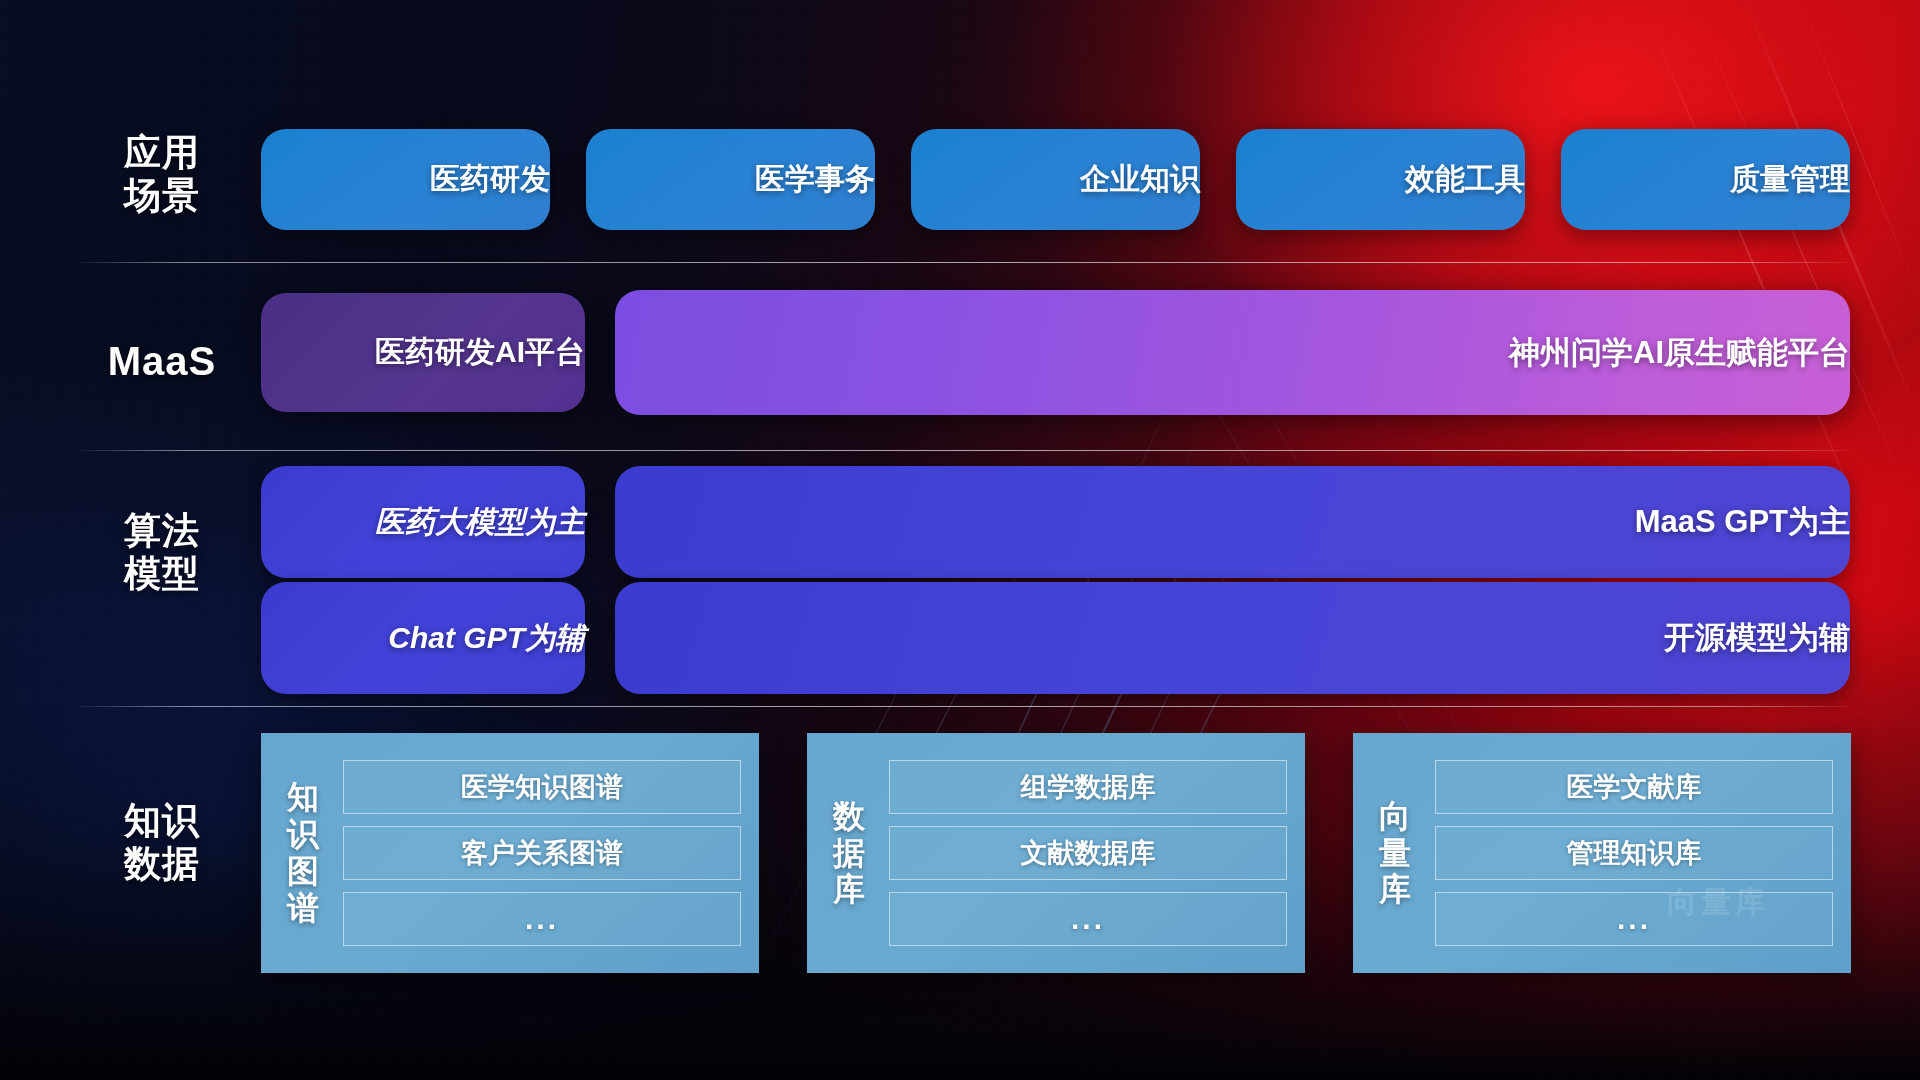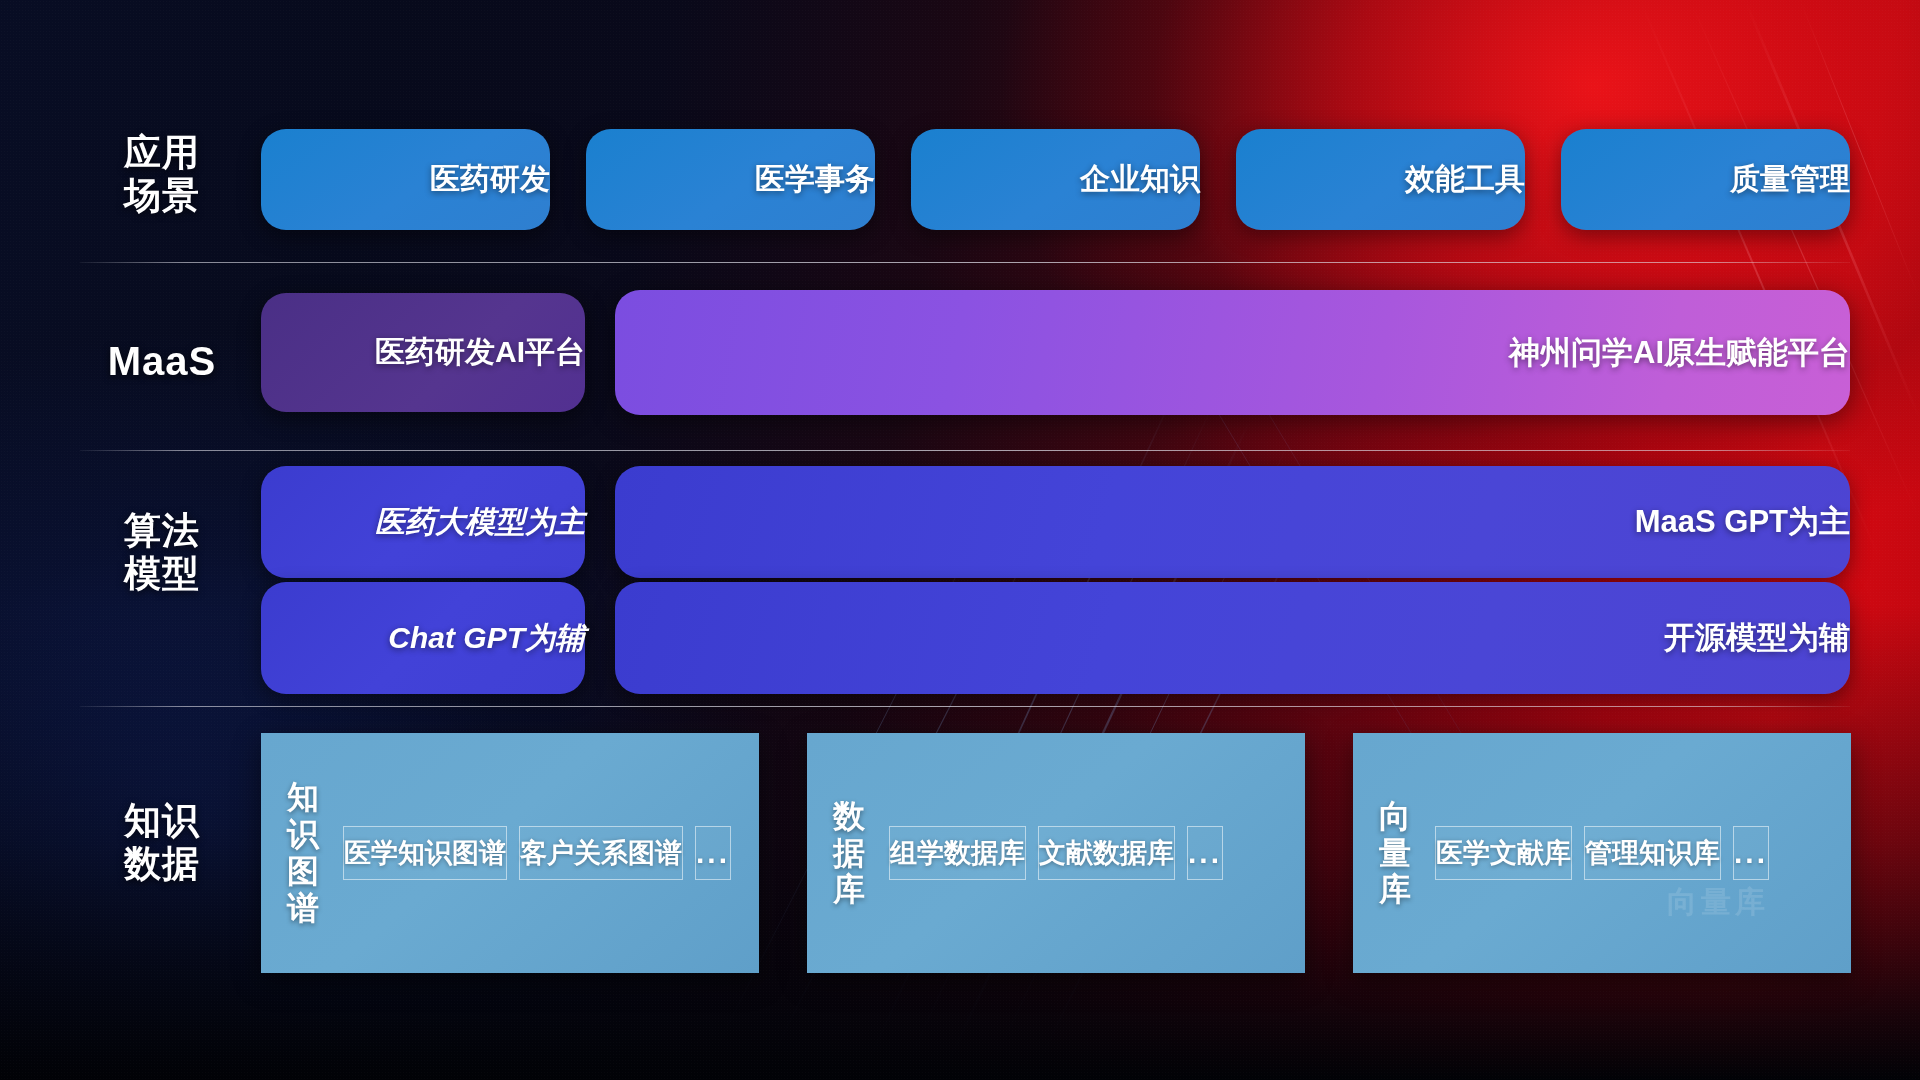--- a/index.html
+++ b/index.html
@@ -158,21 +158,21 @@
     font-weight: bold;
     line-height: 1.15;
     text-align: center;
     text-shadow: 0 2px 5px rgba(0,0,0,0.4);
     word-break: break-all;
     margin-right: 12px;
   }
   .kitems {
     flex: 1 1 auto;
     display: flex;
-    flex-direction: row;
+    flex-direction: column;
     gap: 12px;
   }
   .kitem {
     height: 54px;
     border: 1px solid rgba(255,255,255,0.52);
     display: flex;
     align-items: center;
     justify-content: center;
     color: #ffffff;
     font-size: 27px;

